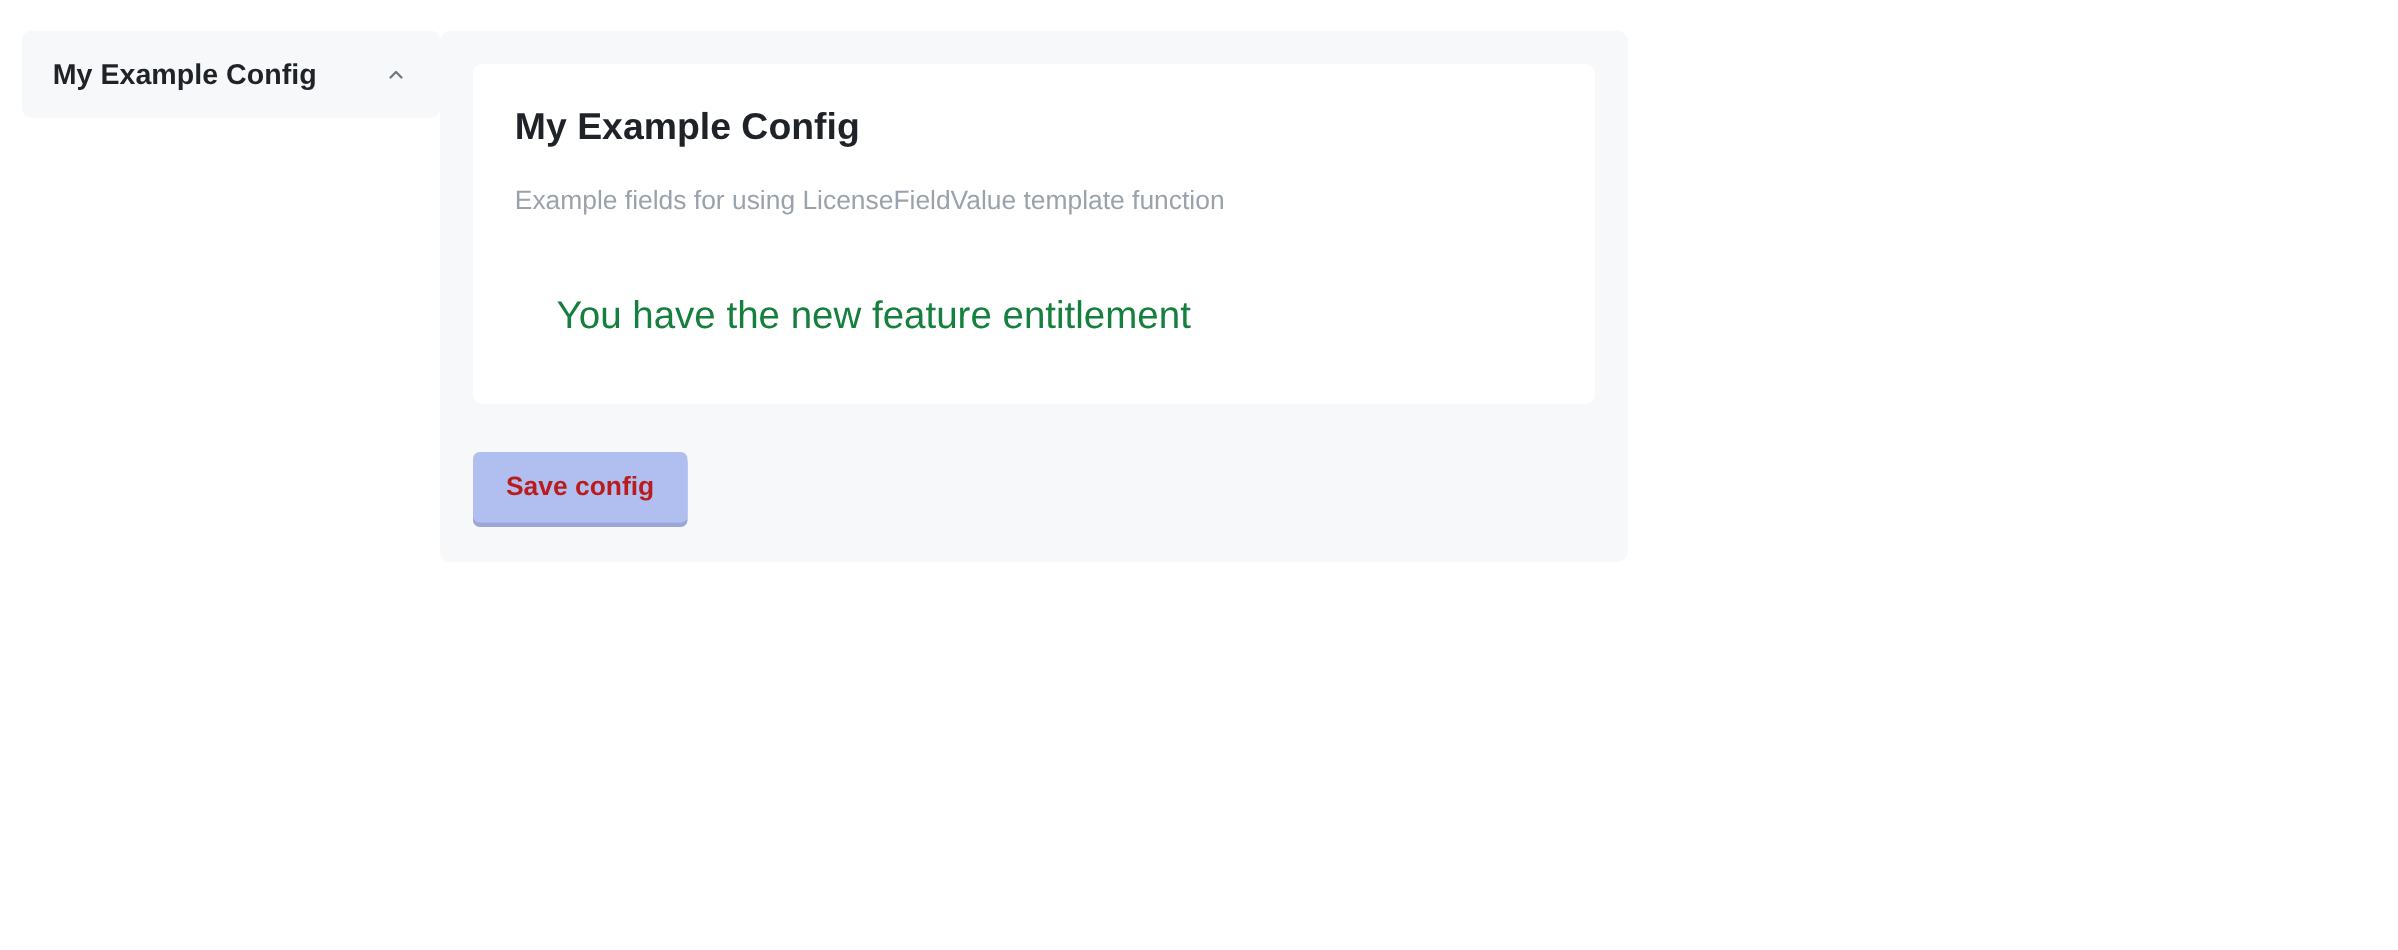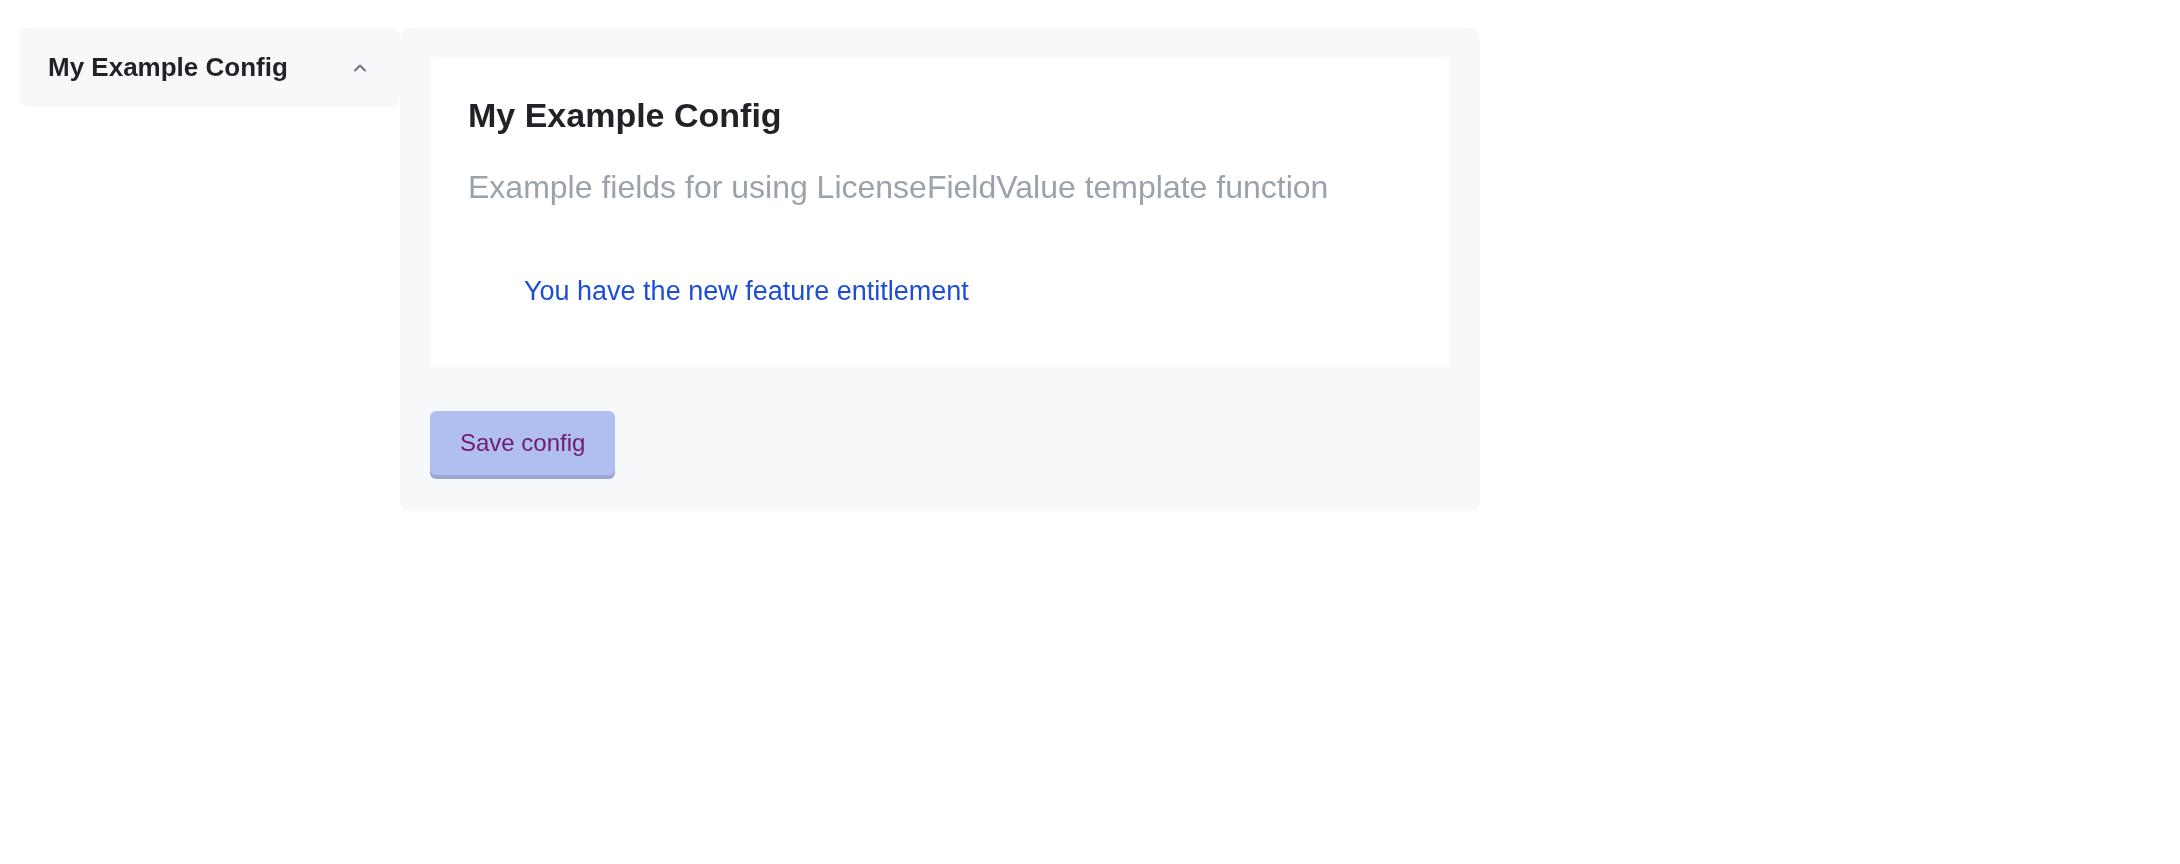--- a/index.html
+++ b/index.html
@@ -70,43 +70,43 @@
     }
 
     .card-title {
       font-size: 34px;
       font-weight: 700;
       color: #1f2328;
       margin-bottom: 20px;
     }
 
     .card-subtitle {
-      font-size: 32px;
+      font-size: 24px;
       font-weight: 400;
       color: #9aa2ac;
       margin-bottom: 70px;
       margin-top: 34px;
     }
 
     .entitlement-text {
-      font-size: 27px;
+      font-size: 35px;
       font-weight: 400;
-      color: #1d4ed8;
-      margin-left: 56px;
+      color: #15803d;
+      margin-left: 38px;
     }
 
     .actions {
       margin-top: 44px;
     }
 
     .save-button {
       background: #b1bff0;
-      color: #701a75;
+      color: #b91c1c;
       font-size: 24px;
-      font-weight: 400;
+      font-weight: 700;
       border: none;
       border-radius: 6px;
       padding: 18px 30px;
       cursor: pointer;
       box-shadow: 0 4px 0 0 #9aa8d8;
     }
   </style>
 </head>
 <body>
 

